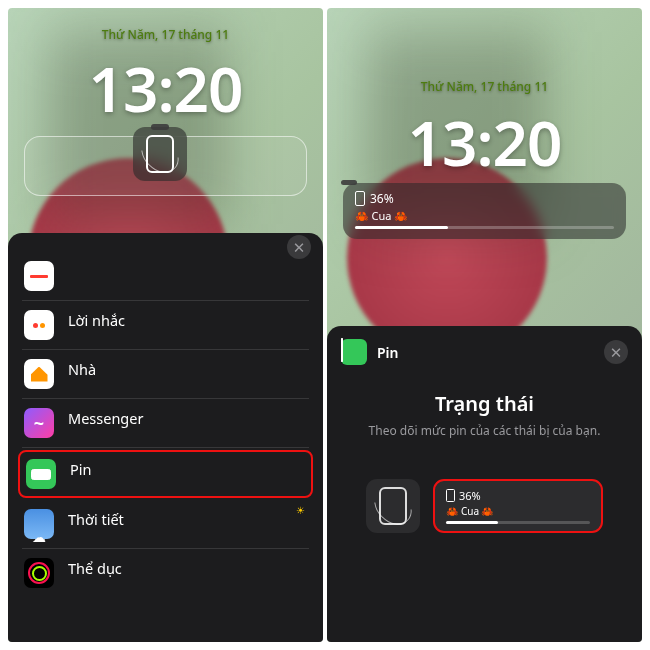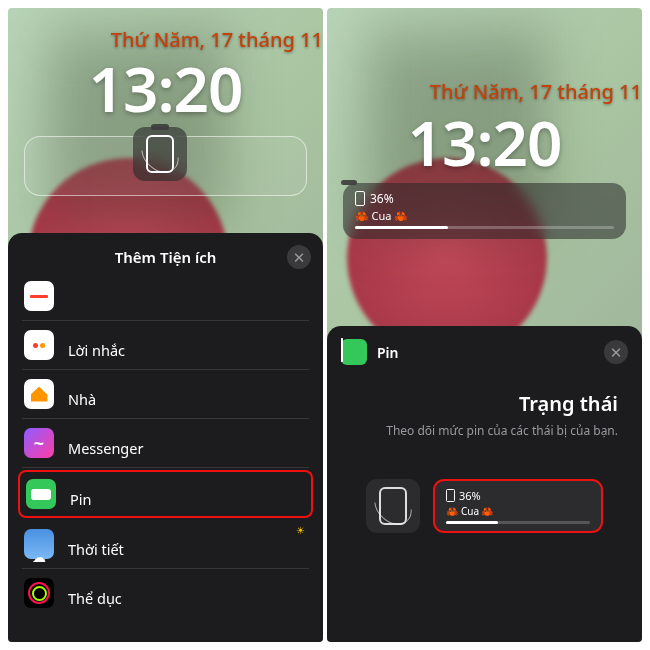--- a/index.html
+++ b/index.html
@@ -1,21 +1,21 @@
 <!DOCTYPE html>
 <html><head>
 <meta charset="utf-8">
 <style>
 *{box-sizing:border-box;margin:0;padding:0;font-family:-apple-system,system-ui,sans-serif}
 body{width:650px;height:650px;background:#fff;display:flex;padding:8px;gap:4px}
 .phone{flex:1;position:relative;overflow:hidden;border-radius:4px}
 .wallpaper{position:absolute;inset:0;background:linear-gradient(135deg,#b8d4b8 0%,#a8c4a0 40%,#9ba89b 100%)}
 .wallpaper::before{content:"";position:absolute;left:20px;top:150px;width:200px;height:200px;background:radial-gradient(circle,#c04858 0%,#a83848 70%,transparent 75%);border-radius:50%;filter:blur(2px)}
 .wallpaper::after{content:"";position:absolute;left:40px;top:40px;width:180px;height:160px;background:rgba(50,60,40,.3);filter:blur(25px);transform:scaleY(1.2)}
-.date{position:absolute;top:18px;left:0;right:0;text-align:right;color:#c2410c;font-size:20px;font-weight:500;text-shadow:0 1px 3px rgba(0,0,0,.4)}
+.date{position:absolute;top:18px;left:0;right:0;text-align:center;color:#4d7c0f;font-size:12px;font-weight:500;text-shadow:0 1px 3px rgba(0,0,0,.4)}
 .time{position:absolute;top:38px;left:0;right:0;text-align:center;color:#fff;font-size:62px;font-weight:600;letter-spacing:-1px;text-shadow:0 2px 5px rgba(0,0,0,.3)}
 .p2 .date{top:70px}
 .p2 .time{top:92px}
 .widget-slot{position:absolute;top:128px;left:16px;right:16px;height:60px;border:1.5px solid rgba(255,255,255,.55);border-radius:16px;background:rgba(255,255,255,.06)}
 .widget-slot .mini{position:absolute;left:108px;top:-10px;width:54px;height:54px;background:rgba(40,40,40,.6);border-radius:12px;display:flex;align-items:center;justify-content:center;backdrop-filter:blur(8px)}
 .widget-slot .mini::before{content:"";position:absolute;top:-3px;left:50%;transform:translateX(-50%);width:18px;height:6px;background:rgba(60,60,60,.9);border-radius:4px}
 .phone-ring{width:28px;height:38px;border:2px solid #fff;border-radius:6px;position:relative}
 .phone-ring.dark{border-color:#ddd}
 .phone-ring .circ{position:absolute;inset:-4px;border:1.5px solid rgba(255,255,255,.6);border-radius:50%;border-top-color:transparent;border-right-color:transparent;transform:rotate(-45deg)}
 .battw{position:absolute;top:175px;left:16px;right:16px;height:56px;background:rgba(40,40,40,.55);border-radius:14px;padding:7px 12px;color:#fff;backdrop-filter:blur(6px)}
@@ -24,21 +24,21 @@
 .battw .pct::before{content:"";width:8px;height:13px;border:1.2px solid #fff;border-radius:2px}
 .battw .dev{font-size:11px;margin-top:1px}
 .battw .bar{margin-top:3px;height:3px;background:rgba(255,255,255,.25);border-radius:2px;position:relative}
 .battw .bar::before{content:"";position:absolute;left:0;top:0;bottom:0;width:36%;background:#fff;border-radius:2px}
 .sheet{position:absolute;bottom:0;left:0;right:0;background:#1c1c1e;border-radius:14px 14px 0 0;color:#fff}
 .sheet1{top:225px}
 .sheet-header{display:flex;align-items:center;justify-content:center;padding:14px 12px;position:relative}
 .sheet-header h3{font-size:15px;font-weight:600}
 .closex{position:absolute;right:12px;width:24px;height:24px;background:#3a3a3c;border-radius:50%;display:flex;align-items:center;justify-content:center;color:#9a9a9e;font-size:15px;cursor:pointer}
 .list{padding:0 14px}
-.row{display:flex;align-items:flex-end;gap:14px;padding:9px 2px;border-bottom:.5px solid rgba(255,255,255,.12);position:relative}
+.row{display:flex;align-items:flex-start;gap:14px;padding:9px 2px;border-bottom:.5px solid rgba(255,255,255,.12);position:relative}
 .row:last-child{border-bottom:none}
 .row .ico{width:30px;height:30px;border-radius:7px;display:flex;align-items:center;justify-content:center;font-size:17px;flex-shrink:0}
 .row .lbl{font-size:14.5px}
 .row.hl{border:2.5px solid #e11;border-radius:8px;margin:2px -4px;padding:7px 6px;border-bottom:2.5px solid #e11}
 .i-cal{background:#fff}
 .i-cal::before{content:"";width:18px;height:3px;background:#ff3b30;border-radius:1px;position:absolute}
 .i-rem{background:#fff;display:flex;align-items:center;justify-content:center}
 .i-rem span{width:5px;height:5px;border-radius:50%;margin:1px}
 .i-msg{background:linear-gradient(135deg,#8e5cff,#ff3ea5)}
 .i-msg::before{content:"~";color:#fff;font-weight:bold;font-size:18px}
@@ -49,21 +49,21 @@
 .i-fit{background:#000}
 .i-fit::before{content:"";width:18px;height:18px;border:2.5px solid #fa114f;border-radius:50%;position:absolute}
 .i-fit::after{content:"";width:11px;height:11px;border:2.5px solid #a6ff00;border-radius:50%;position:absolute}
 .i-wea{background:linear-gradient(#4a90e2,#7bb8f5)}
 .i-wea::before{content:"☀";color:#ffcc00;font-size:10px;position:absolute;top:3px;right:4px}
 .i-wea::after{content:"☁";color:#fff;font-size:14px;position:absolute;bottom:2px}
 .sheet2{top:318px;padding-bottom:30px}
 .sheet2-head{display:flex;align-items:center;gap:10px;padding:13px 14px;position:relative}
 .sheet2-head .ico{width:26px;height:26px;border-radius:6px}
 .sheet2-head h4{font-size:14px;font-weight:600}
-.sheet2 .center{text-align:right;padding:12px 24px}
+.sheet2 .center{text-align:center;padding:12px 24px}
 .sheet2 .center h2{font-size:20px;font-weight:600;margin-bottom:5px}
 .sheet2 .center p{font-size:12px;color:#9a9a9e}
 .previews{display:flex;gap:13px;align-items:center;justify-content:center;padding:28px 14px 10px}
 .prev-sq{width:54px;height:54px;background:#2c2c2e;border-radius:11px;display:flex;align-items:center;justify-content:center}
 .prev-wide{width:170px;height:54px;background:#2c2c2e;border-radius:11px;padding:7px 11px;border:2.5px solid #e11;position:relative}
 .prev-wide .pct{font-size:11px;display:flex;align-items:center;gap:4px;color:#fff}
 .prev-wide .pct::before{content:"";width:7px;height:11px;border:1px solid #fff;border-radius:1.5px}
 .prev-wide .dev{font-size:10px;color:#fff;margin-top:1px}
 .prev-wide .bar{margin-top:3px;height:3px;background:rgba(255,255,255,.2);border-radius:2px;position:relative}
 .prev-wide .bar::before{content:"";position:absolute;left:0;top:0;bottom:0;width:36%;background:#fff;border-radius:2px}
@@ -77,21 +77,20 @@
   <div class="time">13:20</div>
   <div class="widget-slot">
     <div class="mini">
       <div class="phone-ring">
           <div class="circ"></div>
         </div>
     </div>
   </div>
   <div class="sheet sheet1">
     <div class="sheet-header">
-      <h3>Thêm Tiện ích</h3>
       <div class="closex">✕</div>
     </div>
     <div class="list">
       <div class="row" style="padding-top:0">
         <div class="ico i-cal"></div>
       </div>
       <div class="row">
         <div class="ico i-rem">
             <span style="background:#ff3b30"></span>
             <span style="background:#ff9500"></span>

